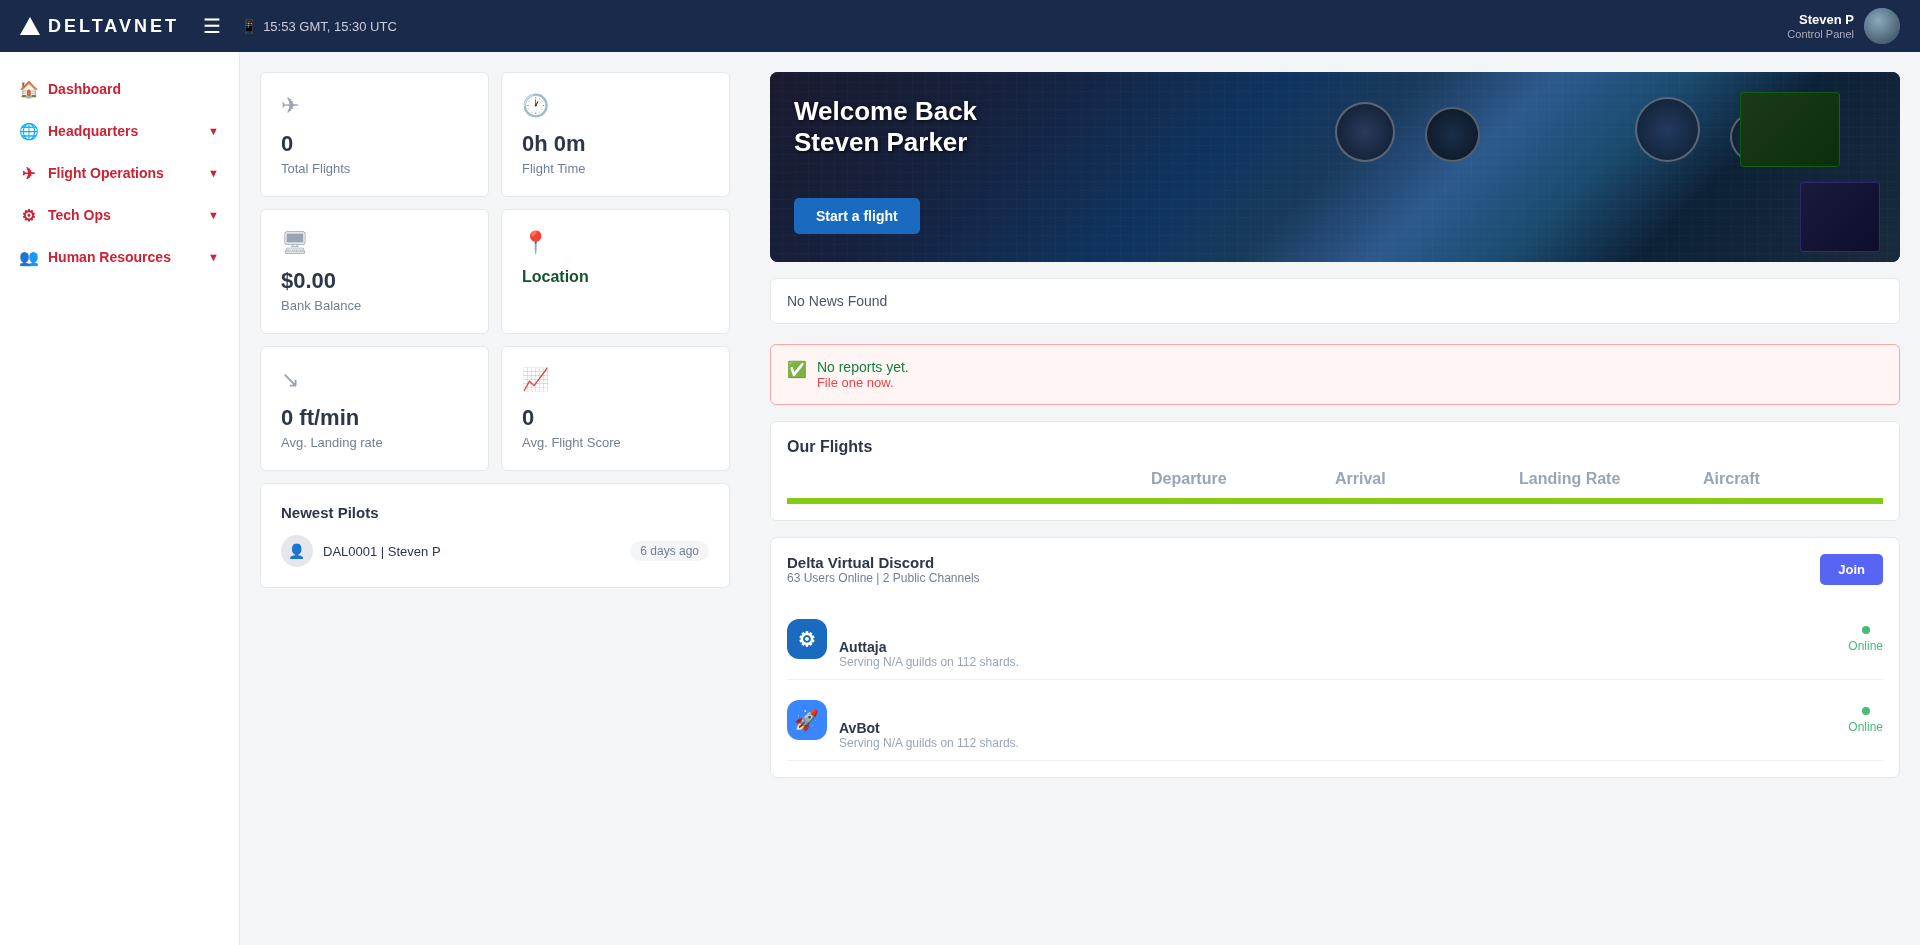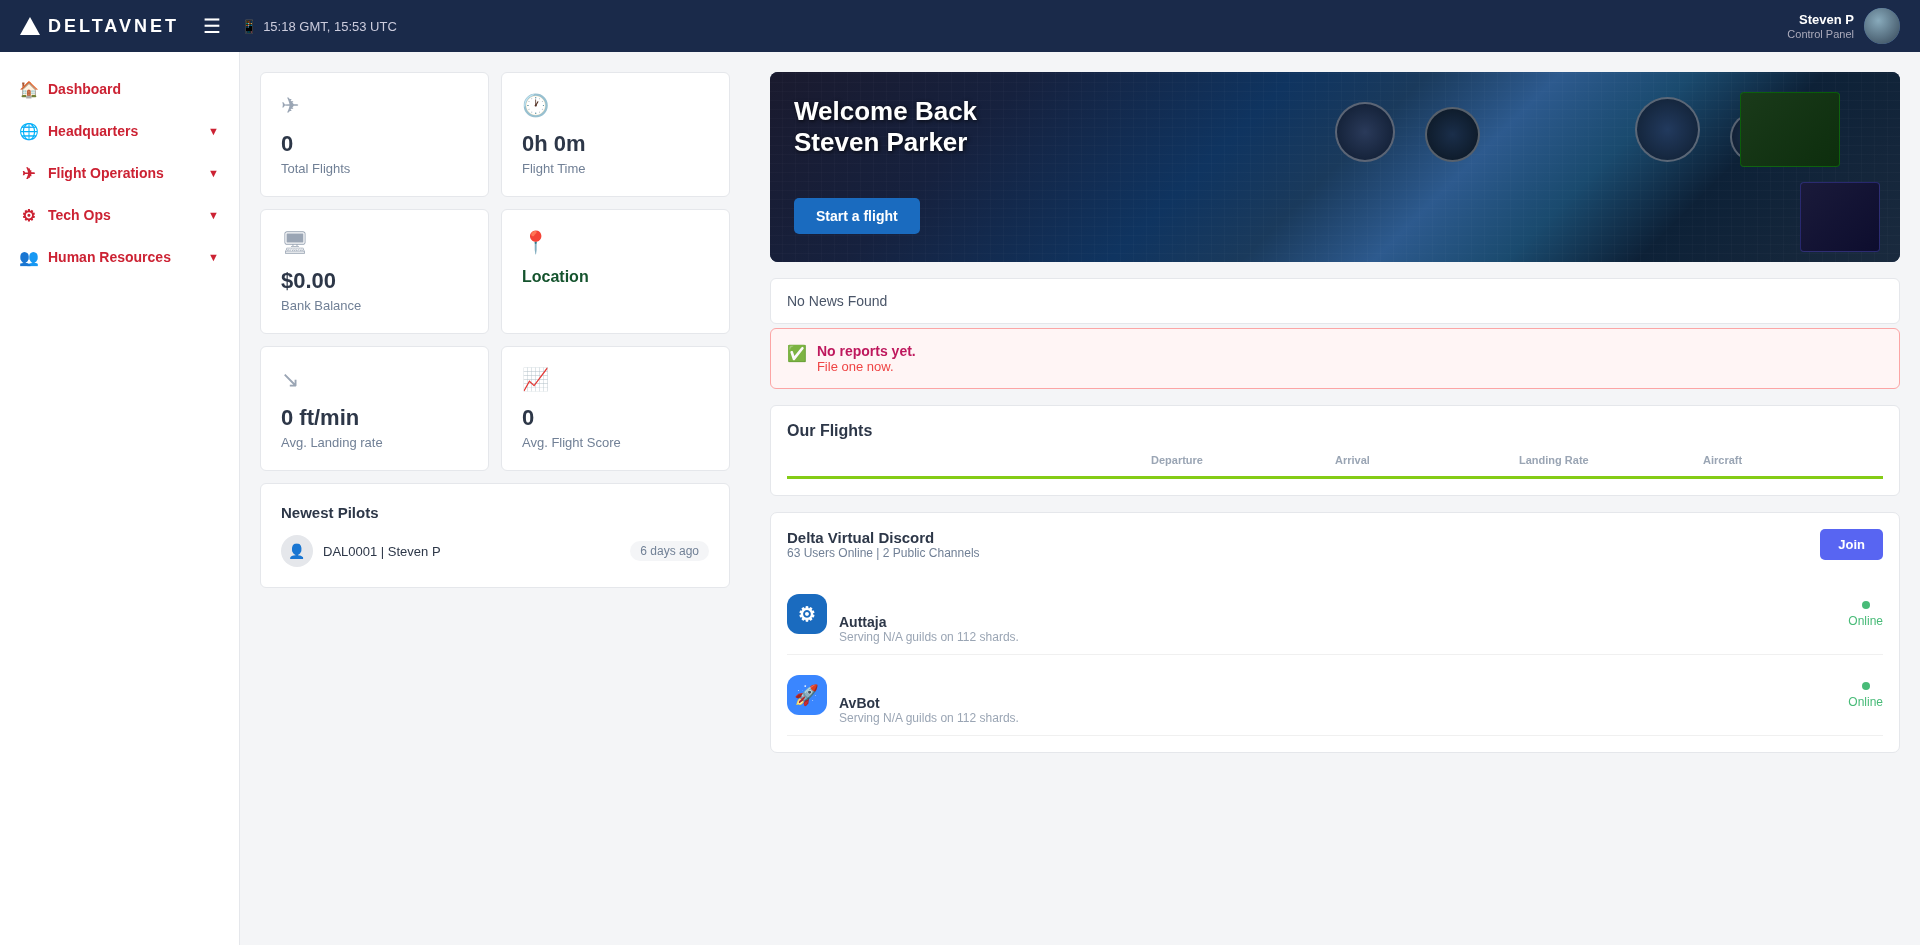--- a/index.html
+++ b/index.html
@@ -251,60 +251,60 @@
       cursor: pointer;
     }
 
     .no-news {
       background: white;
       border: 1px solid #e5e7eb;
       border-radius: 6px;
       padding: 14px 16px;
       font-size: 14px;
       color: #4a5568;
-      margin-bottom: 4px;
+      margin-bottom: 20px;
     }
 
     .reports-alert {
       background: #fff5f5;
       border: 1px solid #fca5a5;
       border-radius: 6px;
       padding: 14px 16px;
       display: flex;
       align-items: flex-start;
       gap: 10px;
       margin-bottom: 16px;
     }
     .alert-icon { color: #dc2626; font-size: 16px; margin-top: 1px; }
     .alert-text { flex: 1; }
-    .alert-main { font-size: 14px; font-weight: 700; color: #be185d; }
+    .alert-main { font-size: 14px; font-weight: 400; color: #15803d; }
     .alert-sub { font-size: 13px; color: #ef4444; cursor: pointer; }
 
     .our-flights-section {
       background: white;
       border: 1px solid #e5e7eb;
       border-radius: 6px;
       padding: 16px;
       margin-bottom: 16px;
     }
     .section-title {
       font-size: 16px;
       font-weight: 700;
       color: #2d3748;
       margin-bottom: 14px;
     }
     .flights-table-header {
       display: grid;
       grid-template-columns: 2fr 1fr 1fr 1fr 1fr;
       gap: 8px;
-      font-size: 11px;
+      font-size: 16px;
       color: #9aa5b4;
       font-weight: 600;
       padding: 0 4px 10px;
-      border-bottom: 3px solid #84cc16;
+      border-bottom: 6px solid #84cc16;
     }
 
     .discord-section {
       background: white;
       border: 1px solid #e5e7eb;
       border-radius: 7px;
       padding: 16px;
     }
     .discord-header {
       display: flex;
@@ -359,21 +359,21 @@
 <body>
 
 <header class="header">
   <div class="header-logo">
     <div class="logo-triangle"></div>
     <span>DELTAvNET</span>
   </div>
   <div class="header-menu-icon">☰</div>
   <div class="header-time">
     <span>📱</span>
-    <span>15:18 GMT, 15:53 UTC</span>
+    <span>15:53 GMT, 15:30 UTC</span>
   </div>
   <div class="header-right">
     <div>
       <div class="header-user-name">Steven P</div>
       <div class="header-user-sub">Control Panel</div>
     </div>
     <div class="header-avatar">
       <div class="avatar-img"></div>
     </div>
   </div>

